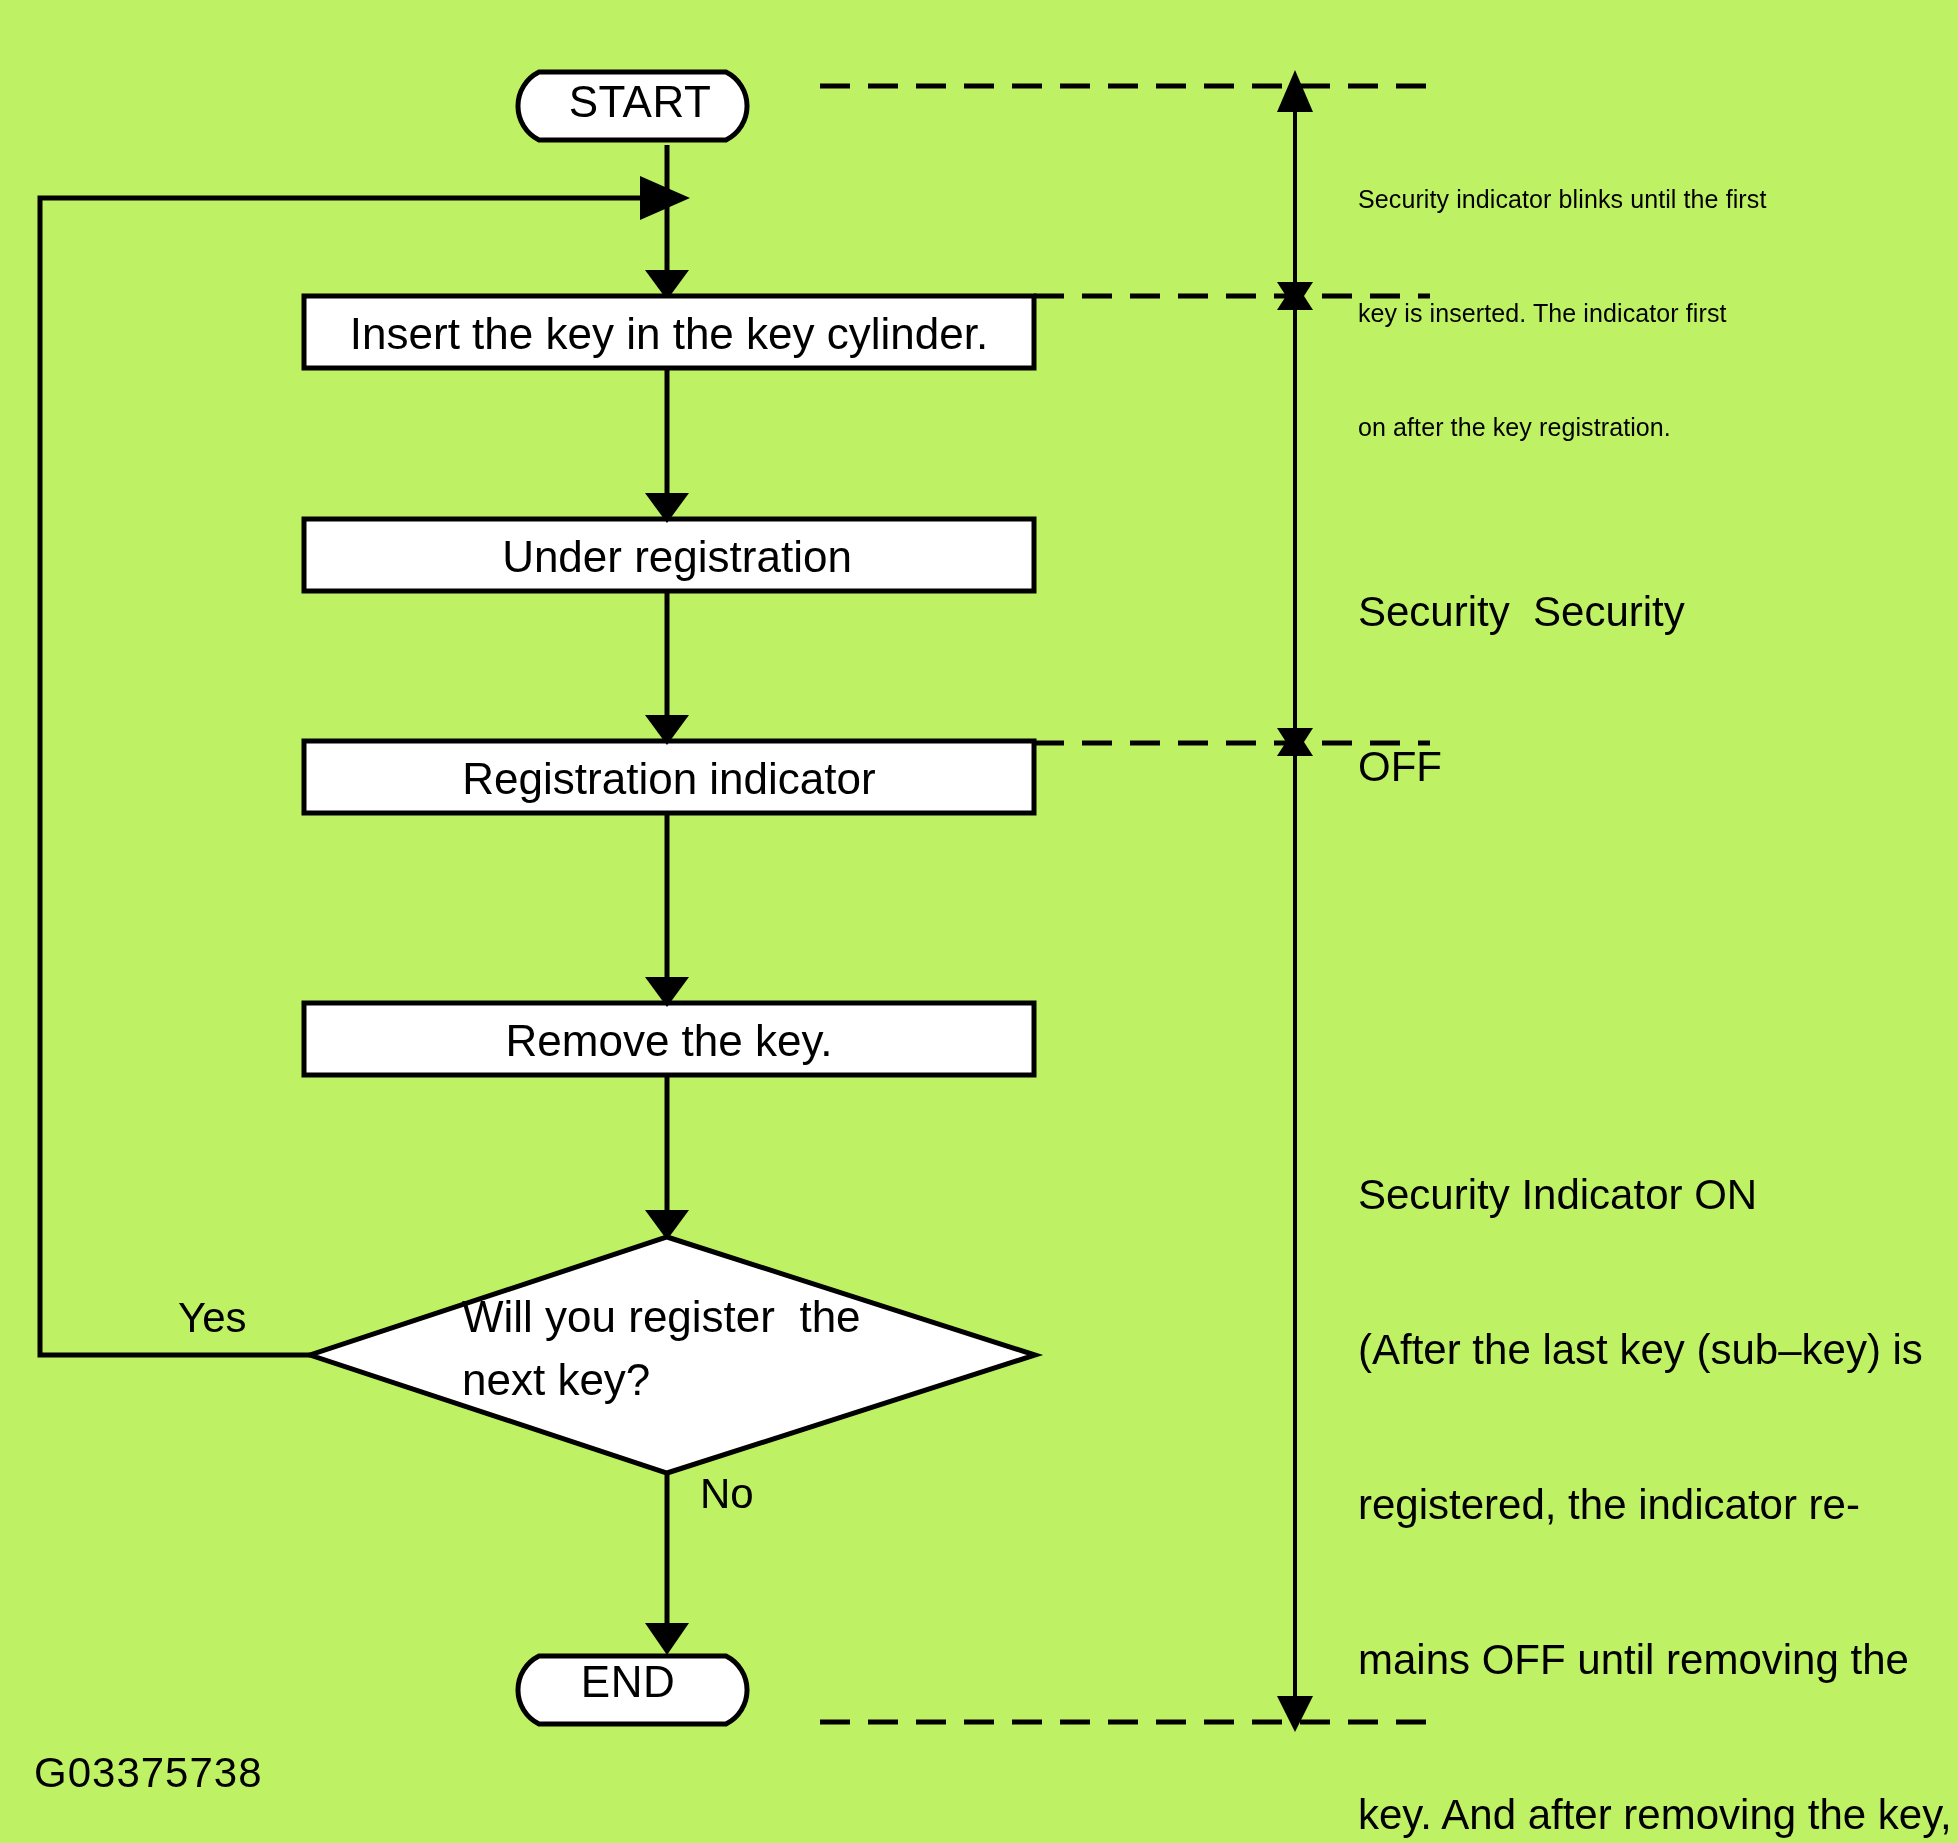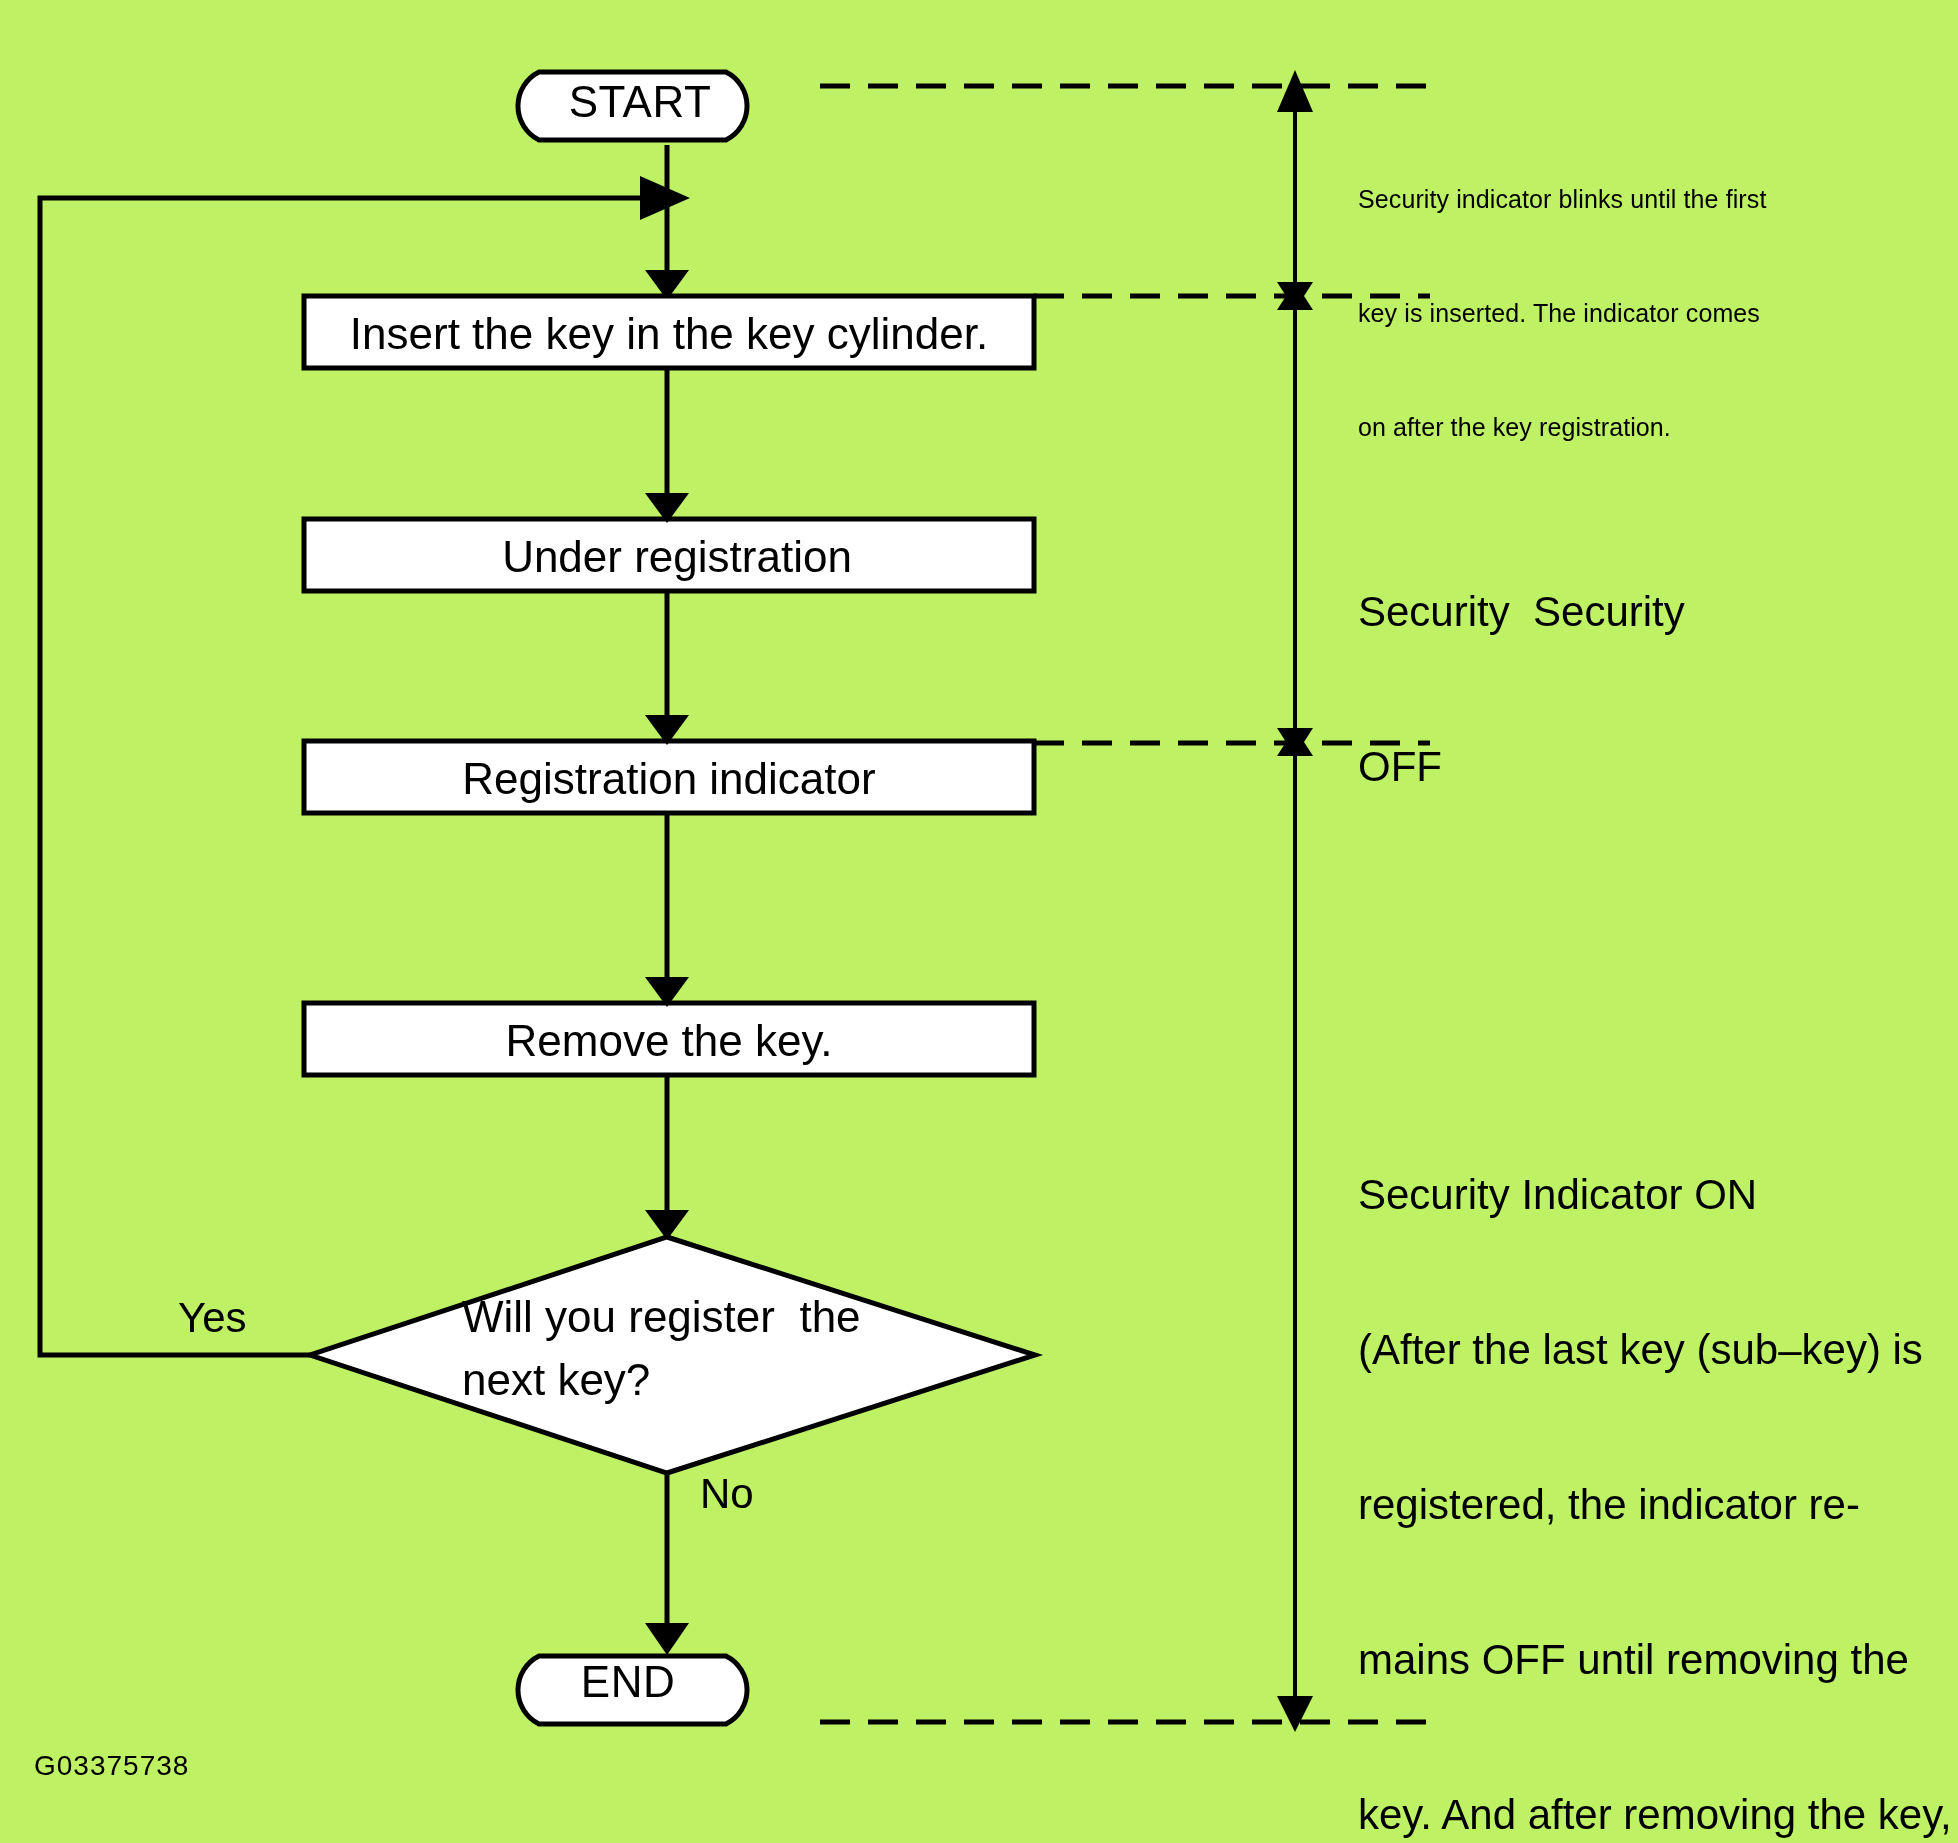--- a/index.html
+++ b/index.html
@@ -70,21 +70,21 @@
   .note-small {
     font-size: 25px;
     line-height: 1.52;
     letter-spacing: 0.1px;
   }
   .note-large {
     font-size: 42px;
     line-height: 1.23;
   }
   .ref-code {
-    font-size: 28px;
+    font-size: 42px;
     letter-spacing: 1px;
   }
   .ctr {
     text-align: center;
   }
 </style>
 </head>
 <body>
 
 <div id="page">
@@ -175,21 +175,21 @@
   <div class="txt box-label" style="left:462px; top:1295px; width:520px;">Will you register  the</div>
   <div class="txt box-label" style="left:462px; top:1358px; width:520px;">next key?</div>
 
   <div class="txt branch-label" style="left:178px; top:1297px;">Yes</div>
   <div class="txt branch-label" style="left:700px; top:1473px;">No</div>
 
   <div class="txt node-label ctr" style="left:468px; top:1660px; width:320px;">END</div>
 
   <div class="txt note-small" style="left:1358px; top:104px; width:580px;">
     <div>Security indicator blinks until the first</div>
-    <div>key is inserted. The indicator comes</div>
+    <div>key is inserted. The indicator first</div>
     <div>on after the key registration.</div>
   </div>
 
   <div class="txt note-large" style="left:1358px; top:483px; width:560px;">
     <div>Security  Security</div>
     <div>OFF</div>
   </div>
 
   <div class="txt note-large" style="left:1358px; top:1066px; width:590px;">
     <div>Security Indicator ON</div>

